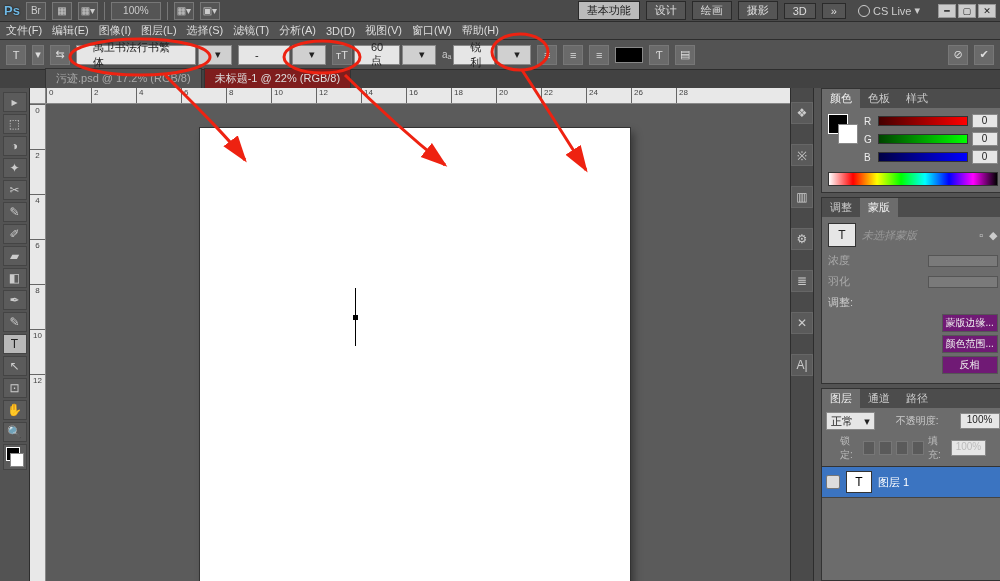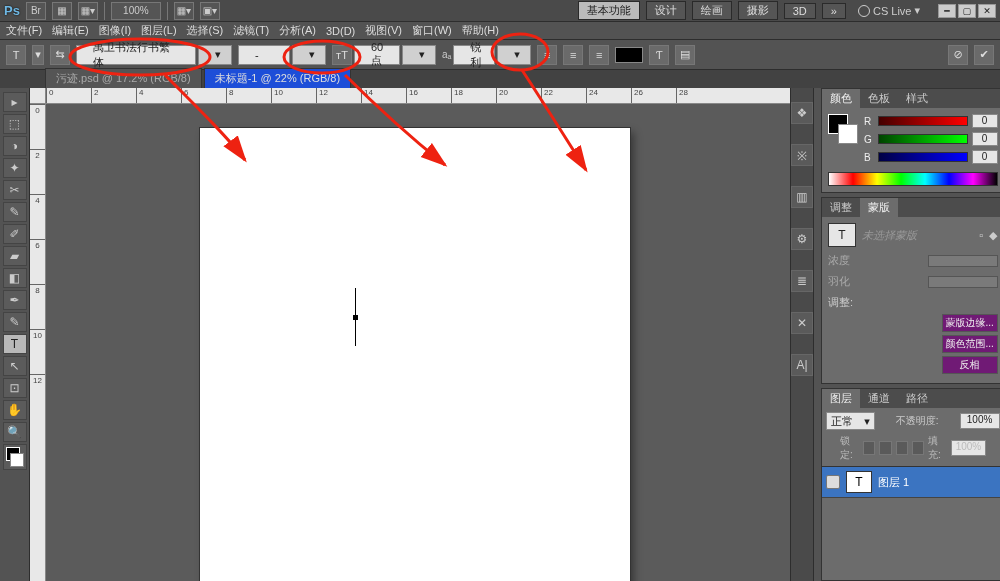--- a/index.html
+++ b/index.html
@@ -26,21 +26,21 @@
   .optbar { height:30px; background:#535353; border-bottom:1px solid #2d2d2d; display:flex; align-items:center; padding:0 6px; gap:6px; color:#222;}
   .optbar .slot { display:flex; align-items:center; gap:2px;}
   .field { background:#e6e6e6; border:1px solid #888; height:20px; display:flex; align-items:center; padding:0 16px; font-size:11px;}
   .drop { width:14px; text-align:center; background:#d0d0d0; border-left:1px solid #888;}
   .optbar .ico { width:20px;height:20px;border:1px solid #777;background:#6a6a6a;display:flex;align-items:center;justify-content:center;color:#ddd;font-size:11px;}
   .colorbox { width:28px;height:16px;background:#000;border:1px solid #888;}
 
   
   .doctabs { height:18px; background:#424242; display:flex; align-items:flex-end; padding-left:45px; gap:2px; color:#aaa; font-size:11px;}
   .doctab { padding:2px 10px; background:#555; border:1px solid #333; border-bottom:none;}
-  .doctab.active { background:#1d4ed8; color:#ddd;}
+  .doctab.active { background:#7f1d1d; color:#ddd;}
 
   
   .workspace { display:flex; height:calc(581px - 22px - 18px - 30px - 18px);}
   .tools { width:30px; background:#535353; border-right:1px solid #2d2d2d; display:flex; flex-direction:column; align-items:center; padding-top:4px; gap:2px;}
   .tool { width:24px;height:20px;background:#5b5b5b;border:1px solid #444;display:flex;align-items:center;justify-content:center;color:#ccc;font-size:12px;}
   .tool.active { background:#b9b9b9; color:#222;}
   .tool.swatch { height:26px; position:relative;}
   .tool.swatch .fg{position:absolute;width:14px;height:14px;background:#000;border:1px solid #fff;left:2px;top:2px;}
   .tool.swatch .bg{position:absolute;width:14px;height:14px;background:#fff;border:1px solid #888;right:2px;bottom:2px;}
 

